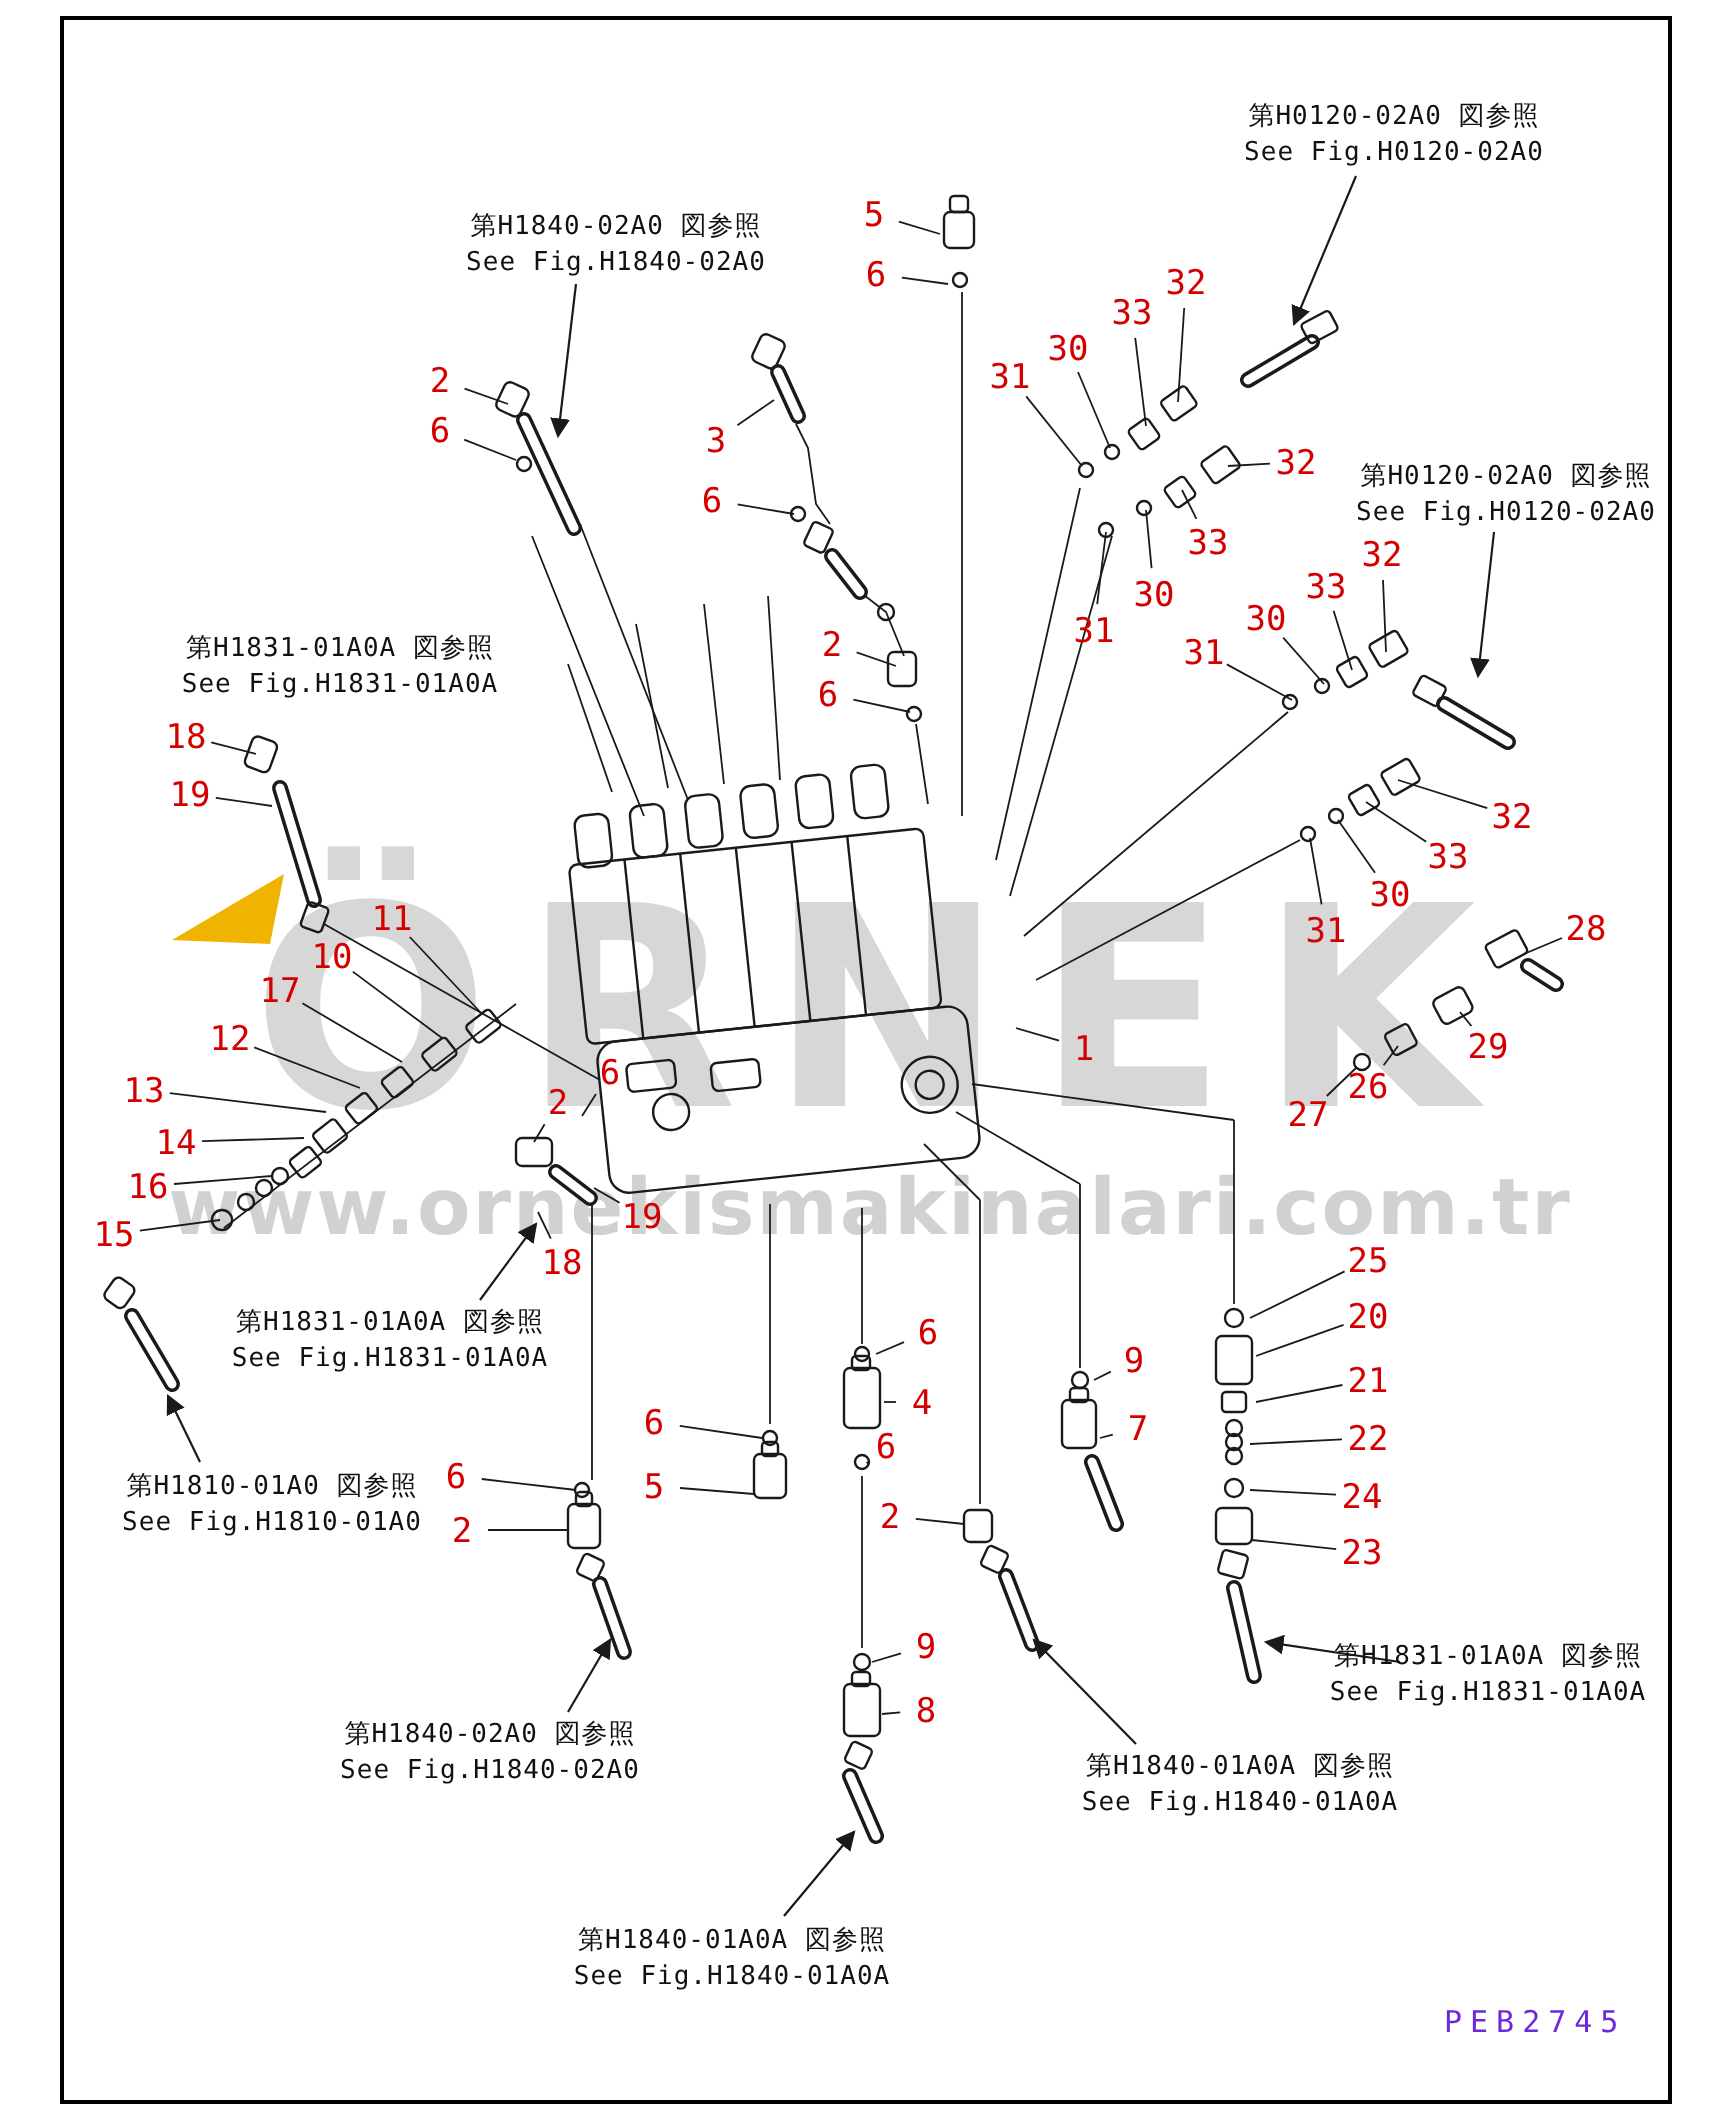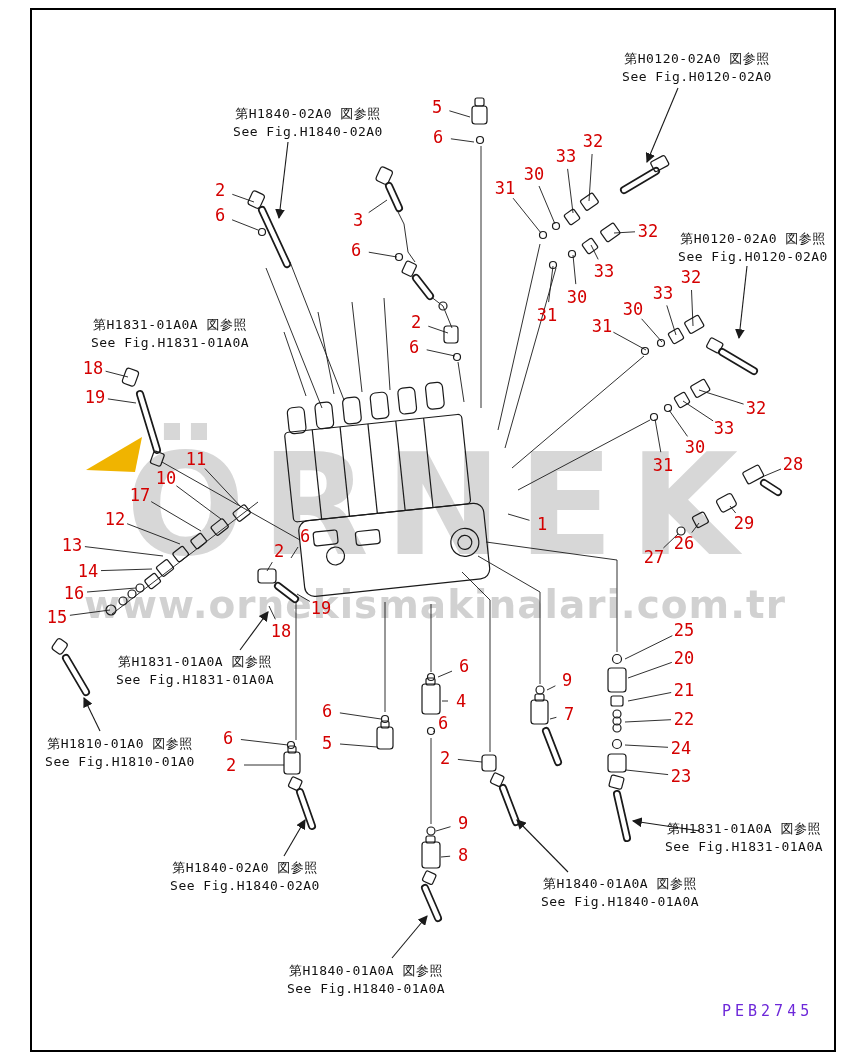--- a/index.html
+++ b/index.html
@@ -416,21 +416,21 @@
         <div>See Fig.H0120-02A0</div>
       </div>
       <div class="ref-label" style="left: 170px; top: 316px;">
         <div>第H1831-01A0A 図参照</div>
         <div>See Fig.H1831-01A0A</div>
       </div>
       <div class="ref-label" style="left: 195px; top: 653px;">
         <div>第H1831-01A0A 図参照</div>
         <div>See Fig.H1831-01A0A</div>
       </div>
-      <div class="ref-label" style="left: 120px; top: 735px;">
+      <div class="ref-label" style="left: 136px; top: 735px;">
         <div>第H1810-01A0 図参照</div>
         <div>See Fig.H1810-01A0</div>
       </div>
       <div class="ref-label" style="left: 245px; top: 859px;">
         <div>第H1840-02A0 図参照</div>
         <div>See Fig.H1840-02A0</div>
       </div>
       <div class="ref-label" style="left: 620px; top: 875px;">
         <div>第H1840-01A0A 図参照</div>
         <div>See Fig.H1840-01A0A</div>

